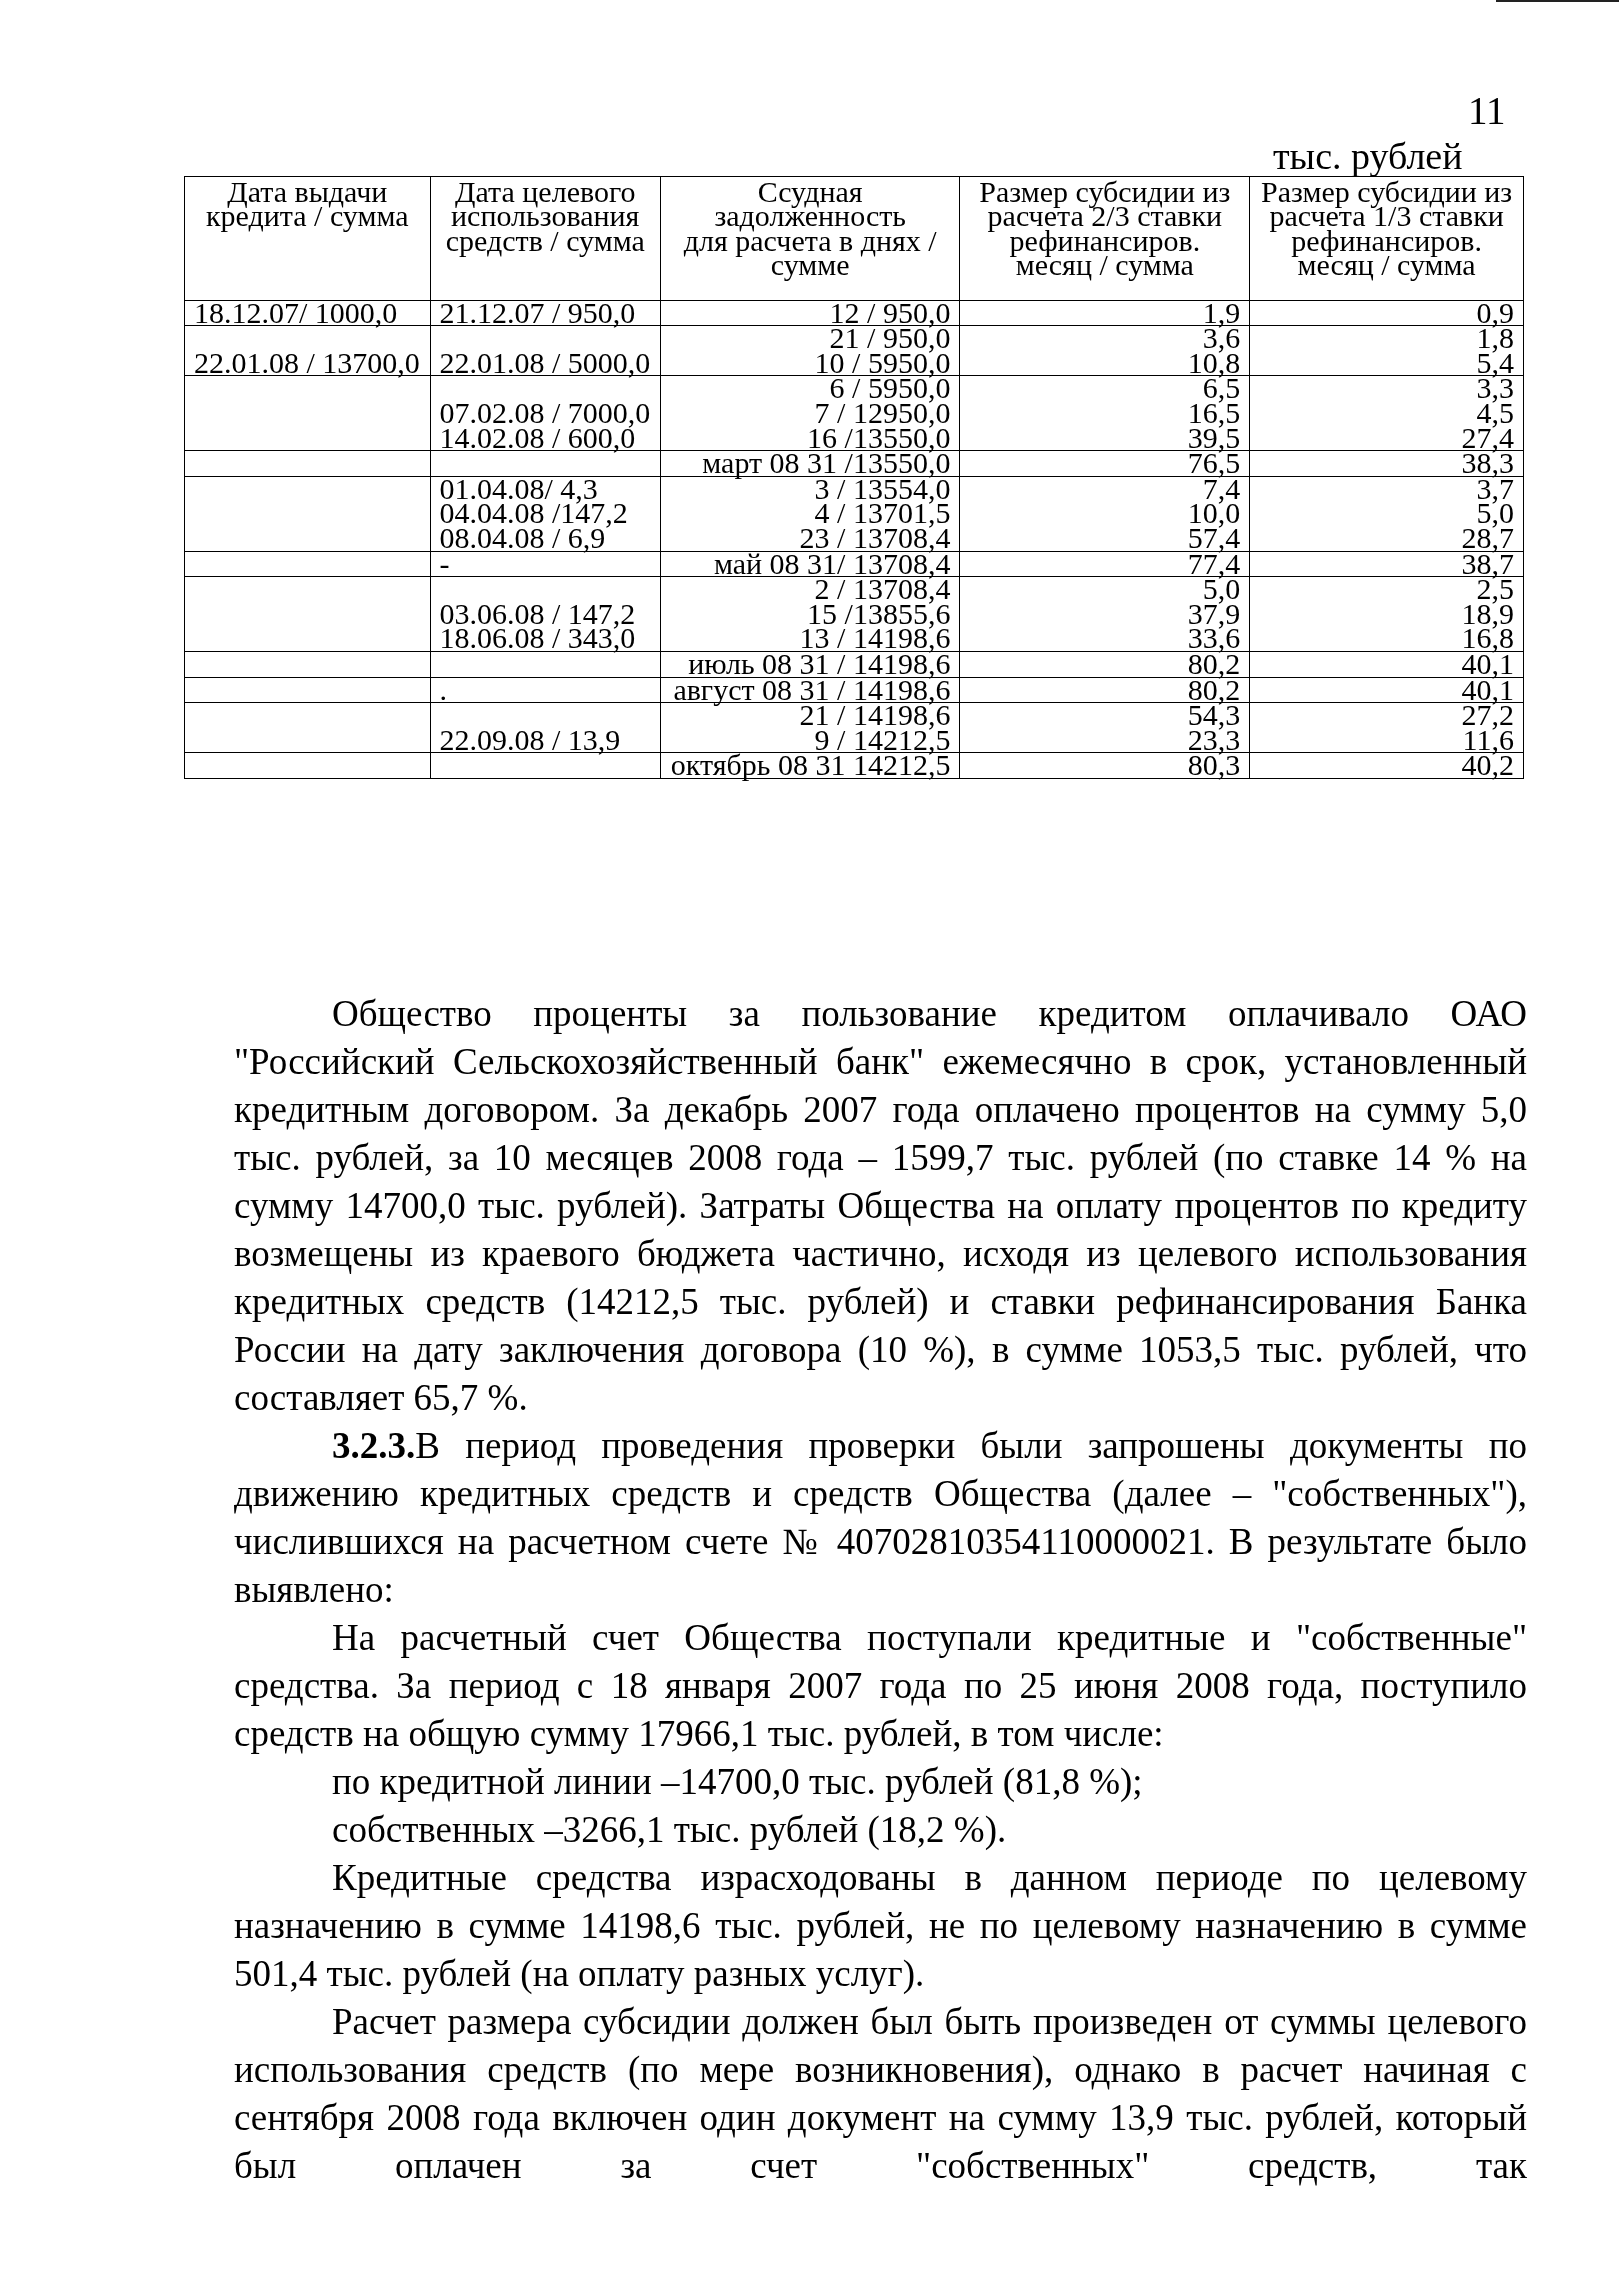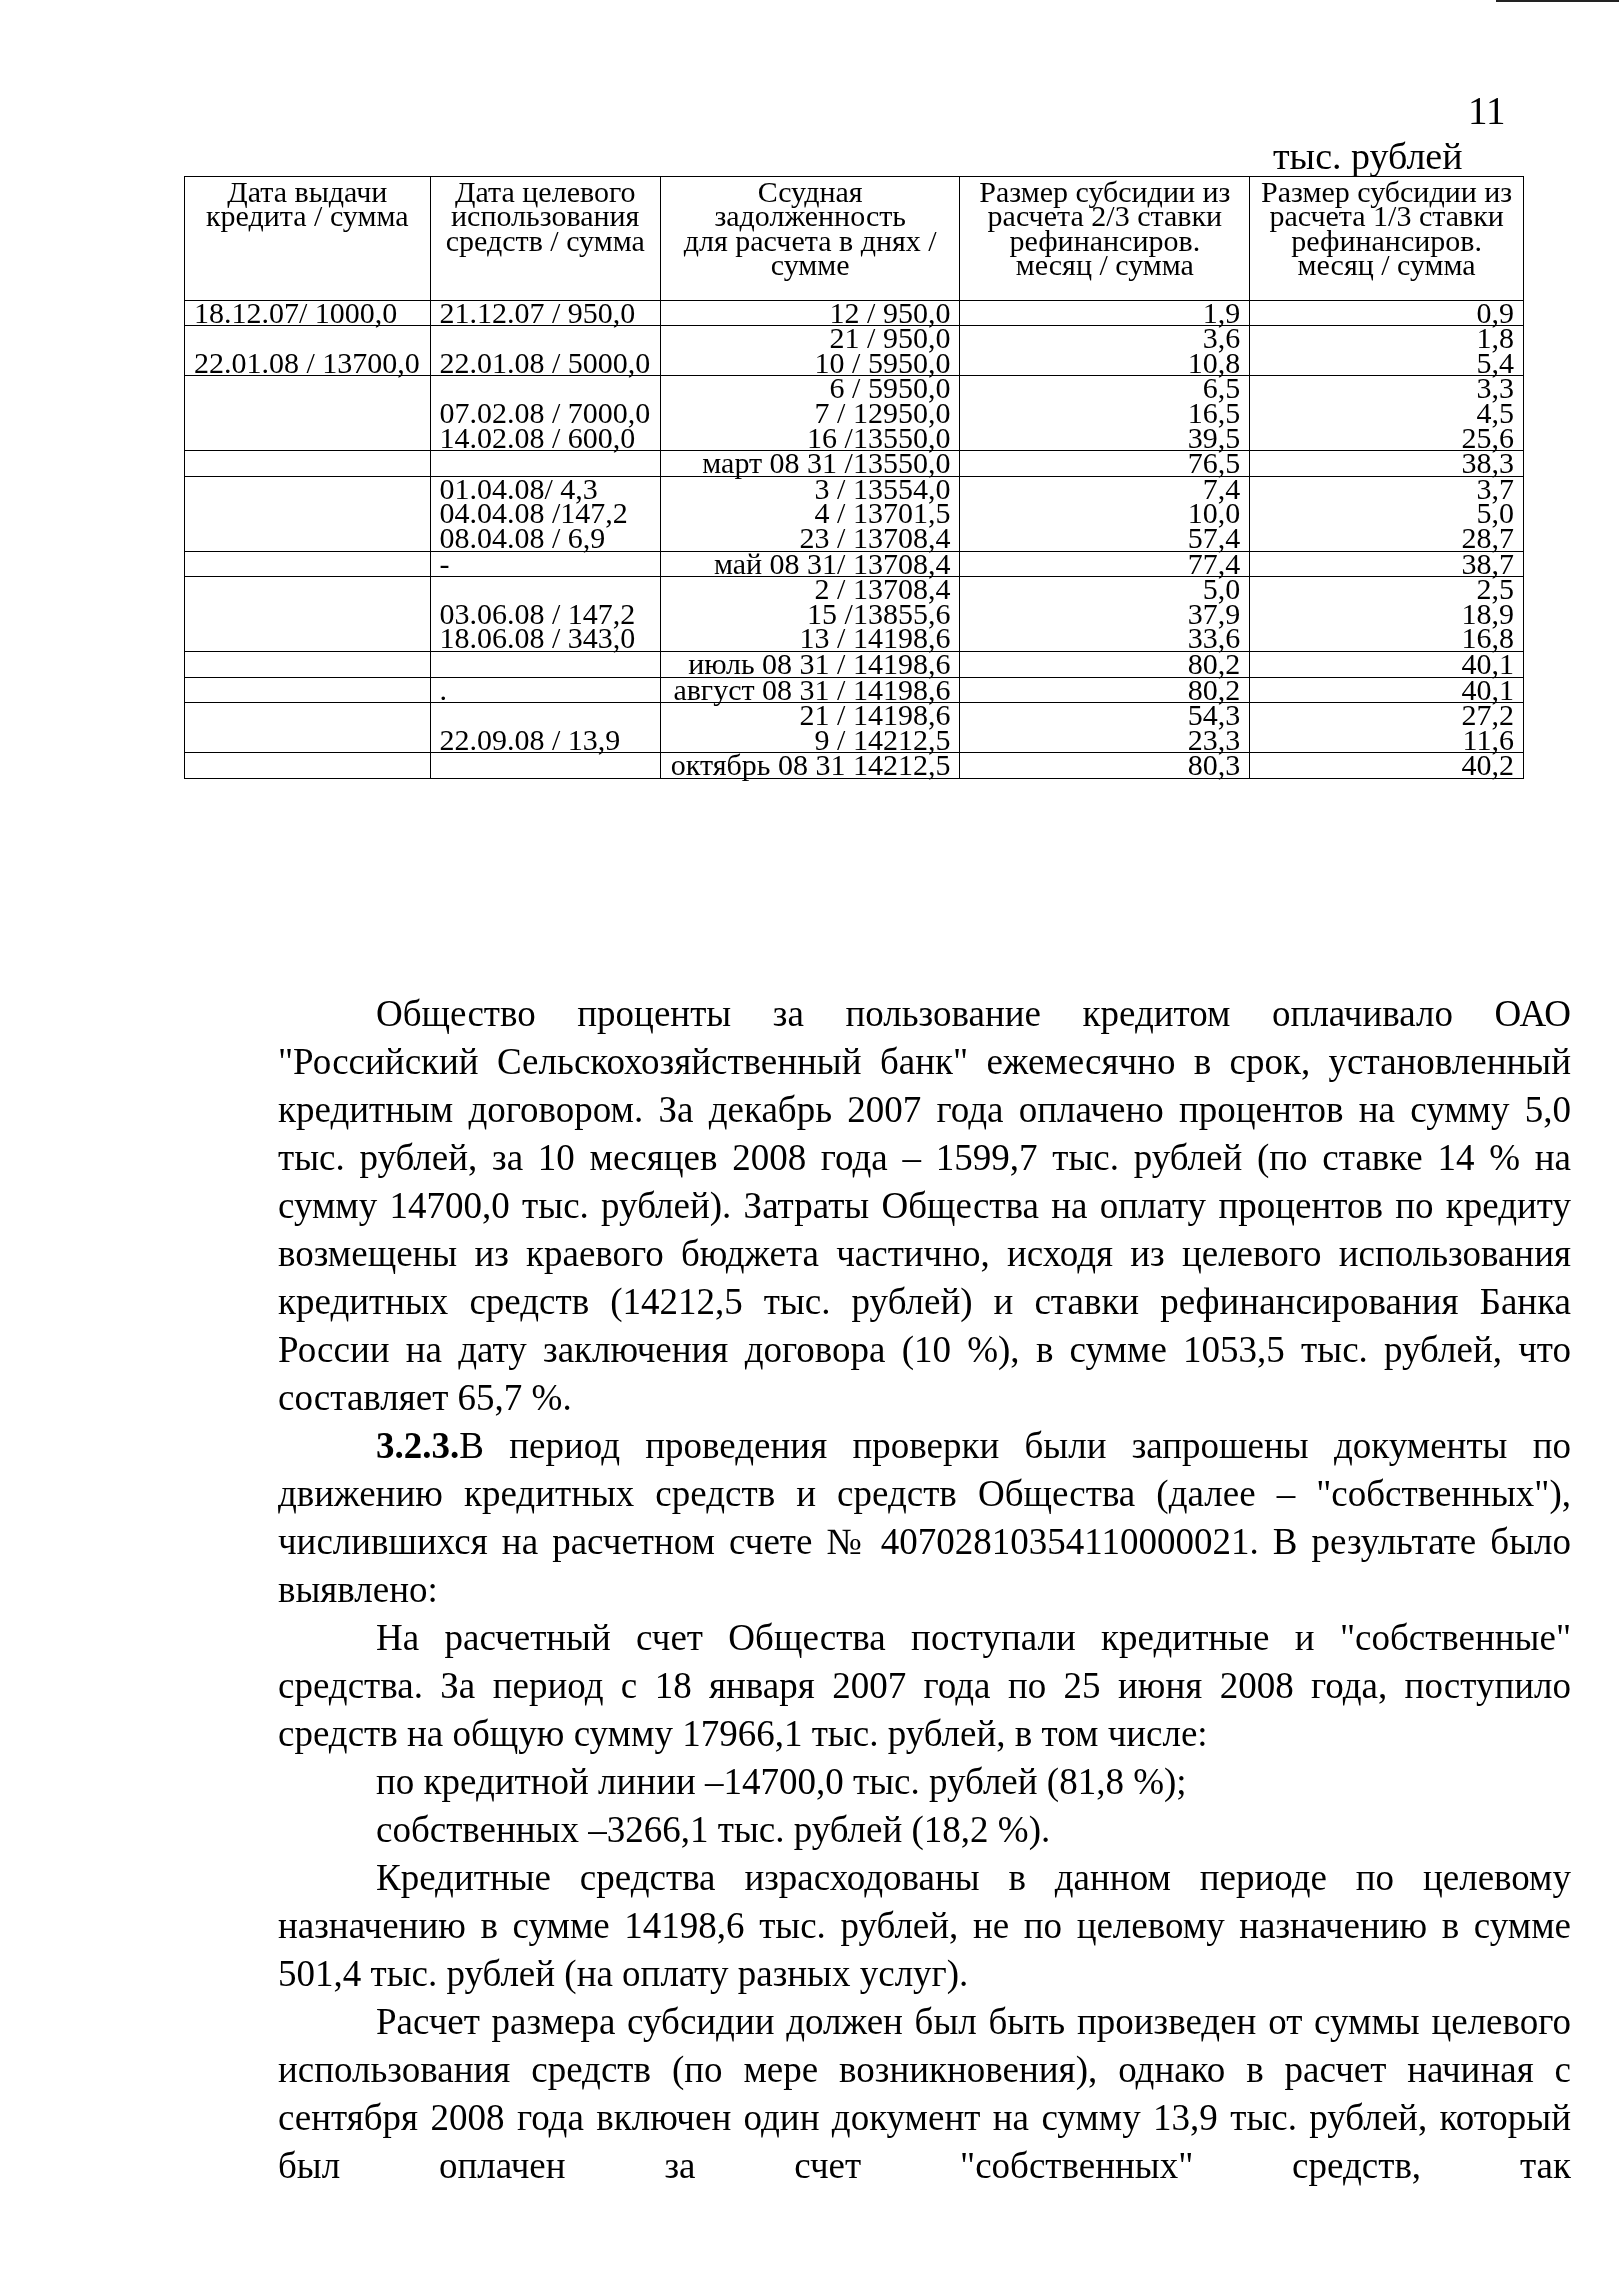--- a/index.html
+++ b/index.html
@@ -10,21 +10,21 @@
   .units { position: absolute; left: 1273px; top: 137px; font-size: 38px; line-height: 39px; }
   table.t { position: absolute; left: 184px; top: 176px; width: 1340px; border-collapse: collapse;
             font-size: 30px; line-height: 24.6px; }
   table.t td, table.t th { border: 1.9px solid #000; vertical-align: bottom; padding: 0 9px; }
   table.t th { font-weight: normal; text-align: center; vertical-align: top; padding: 2.6px 6.5px 0 6.5px; height: 120px; }
   .c1 { width: 223px; } .c2 { width: 213px; } .c3 { width: 275px; } .c4 { width: 275px; } .c5 { width: 259px; }
   td .ln { display: block; height: 24.6px; white-space: nowrap; }
   td.r { text-align: right; }
   td.l { text-align: left; }
   tr.total td { font-weight: bold; }
-  .body { position: absolute; left: 234px; top: 990px; width: 1293px; font-size: 37px; line-height: 48px; margin-left: 44px; }
+  .body { position: absolute; left: 234px; top: 990px; width: 1293px; font-size: 37px; line-height: 48px; }
   .body p { margin: 0; text-align: justify; text-align-last: left; }
   .ind { text-indent: 98px; }
   .item { padding-left: 98px; text-align: left !important; }
   b { font-weight: bold; }
 </style>
 </head>
 <body>
 
 <div class="topline"></div>
 <div class="page-num">11</div>
@@ -100,21 +100,21 @@
           <span class="ln">16 /13550,0</span>
         </td>
       <td class="r">
           <span class="ln">6,5</span>
           <span class="ln">16,5</span>
           <span class="ln">39,5</span>
         </td>
       <td class="r">
           <span class="ln">3,3</span>
           <span class="ln">4,5</span>
-          <span class="ln">25,6</span>
+          <span class="ln">27,4</span>
         </td>
     </tr>
 
     <tr>
       <td class="l">
           <span class="ln"></span>
         </td>
       <td class="l">
           <span class="ln"></span>
         </td>

